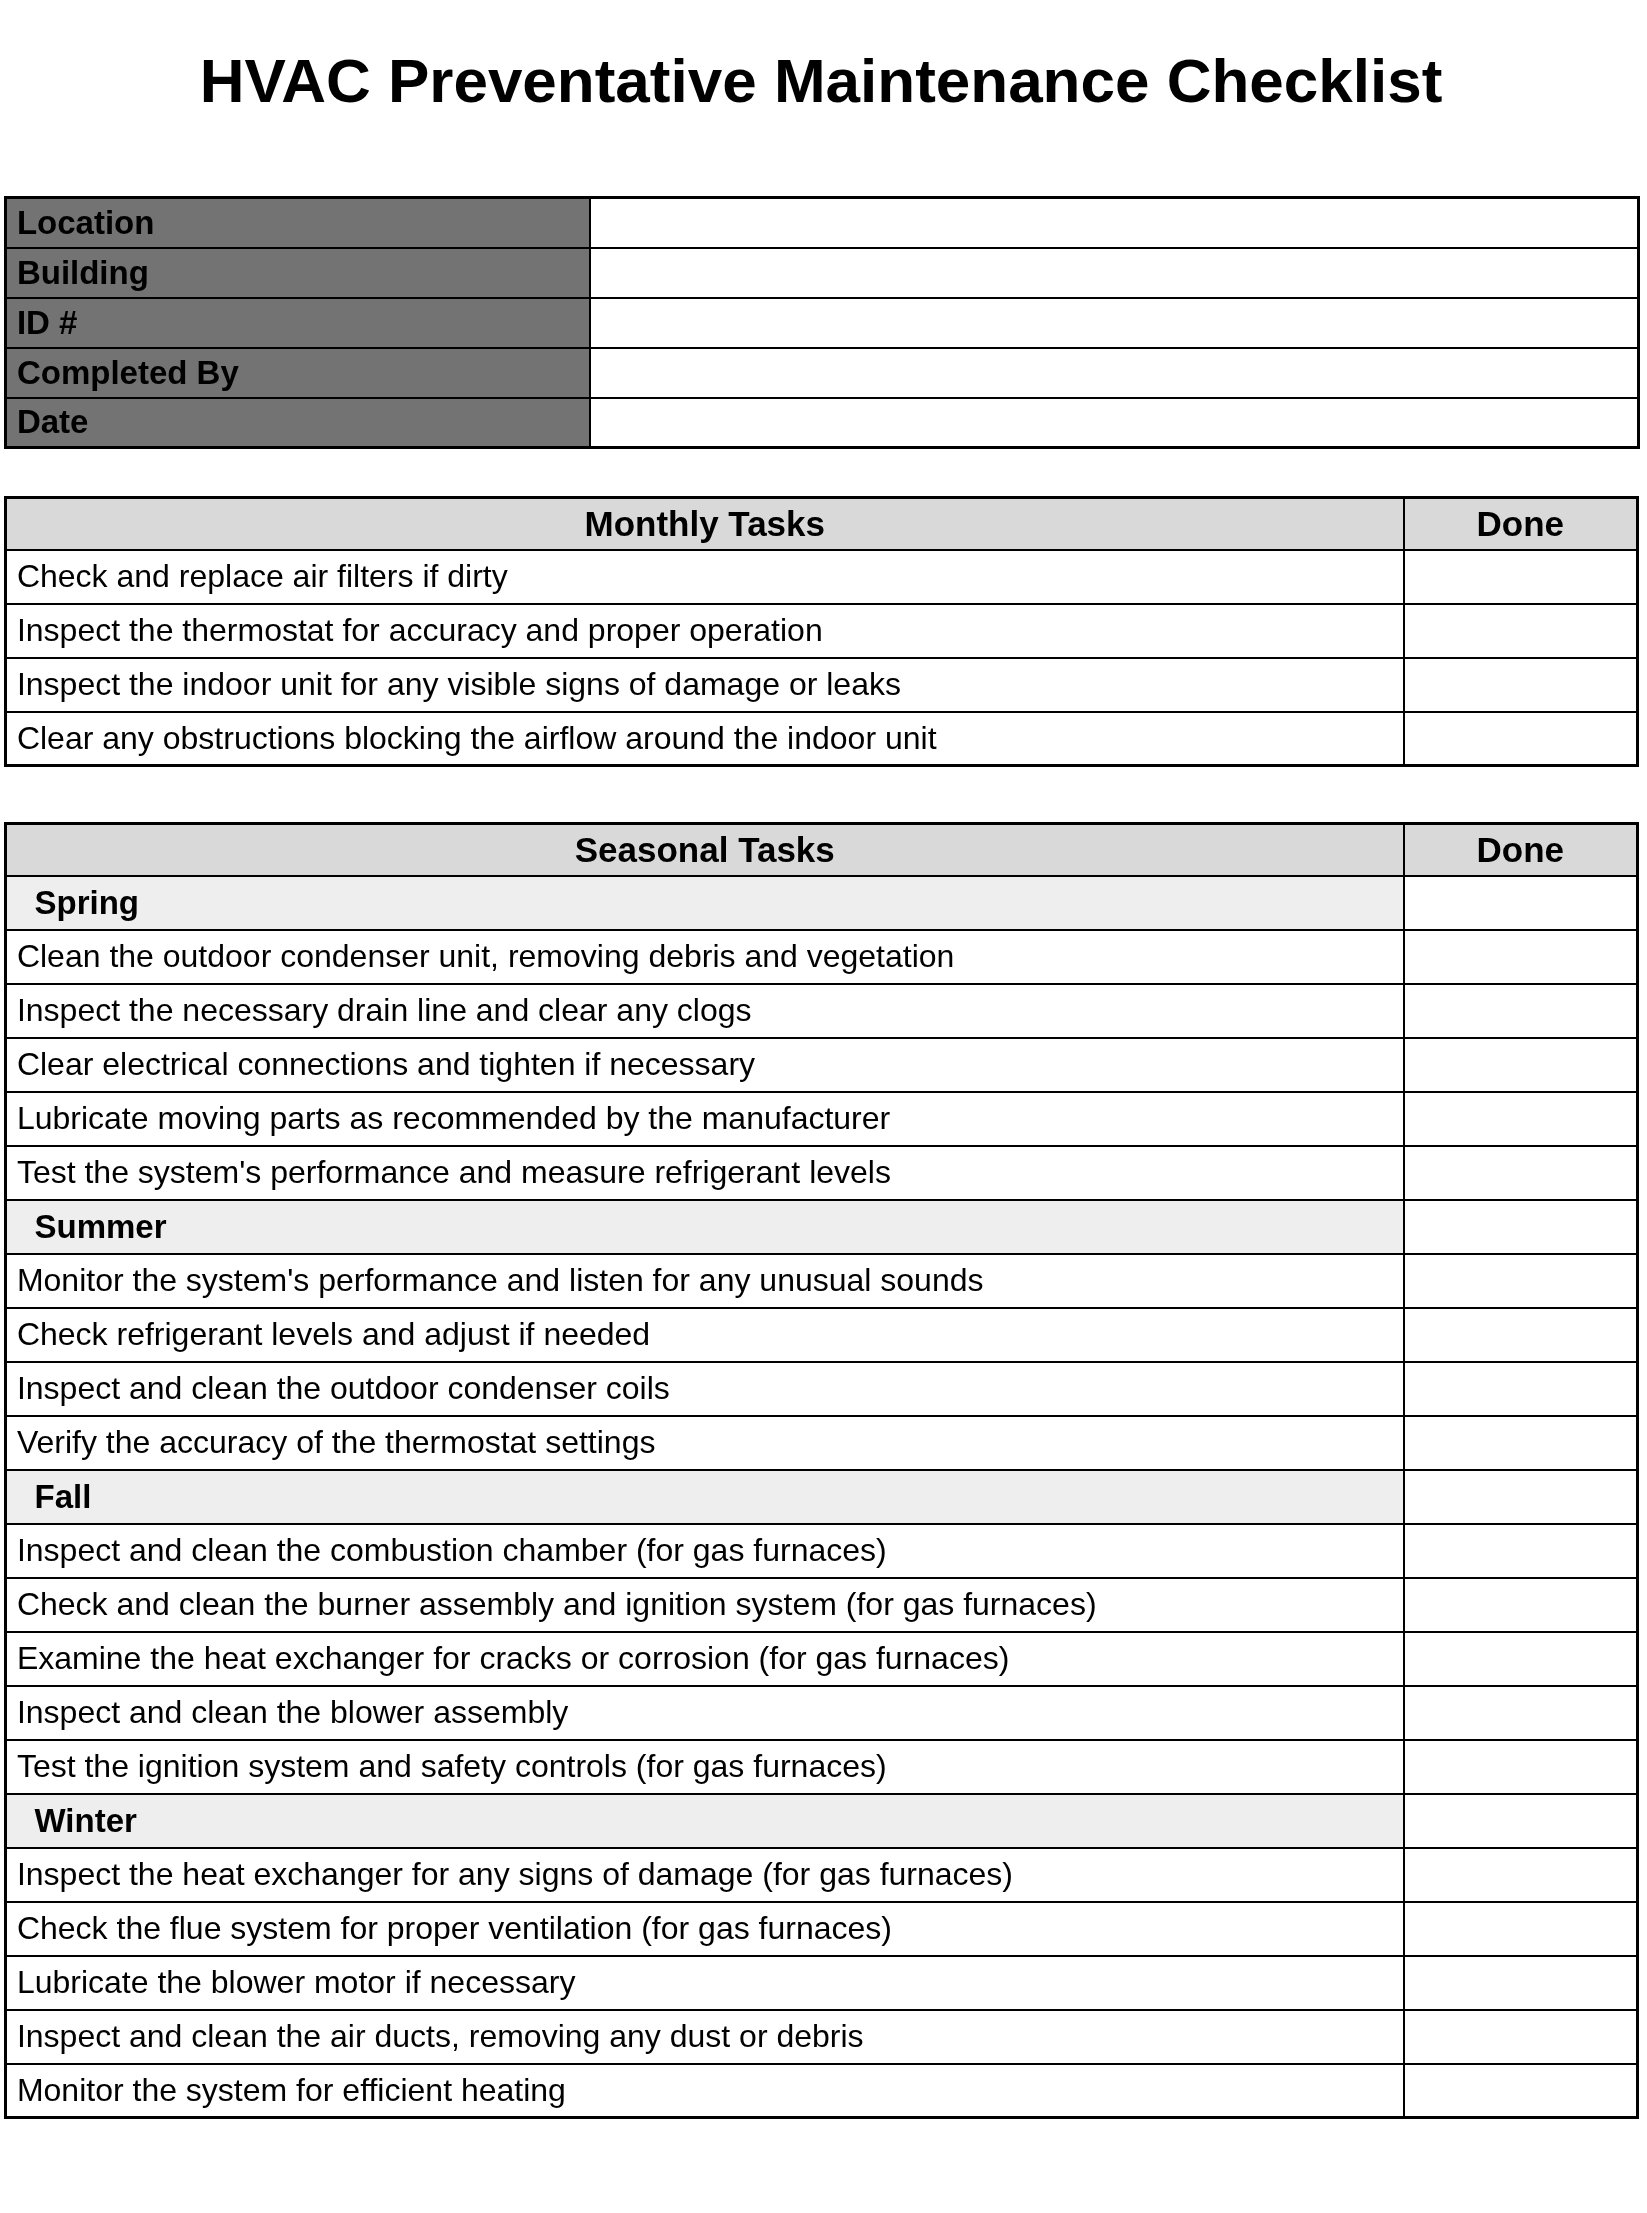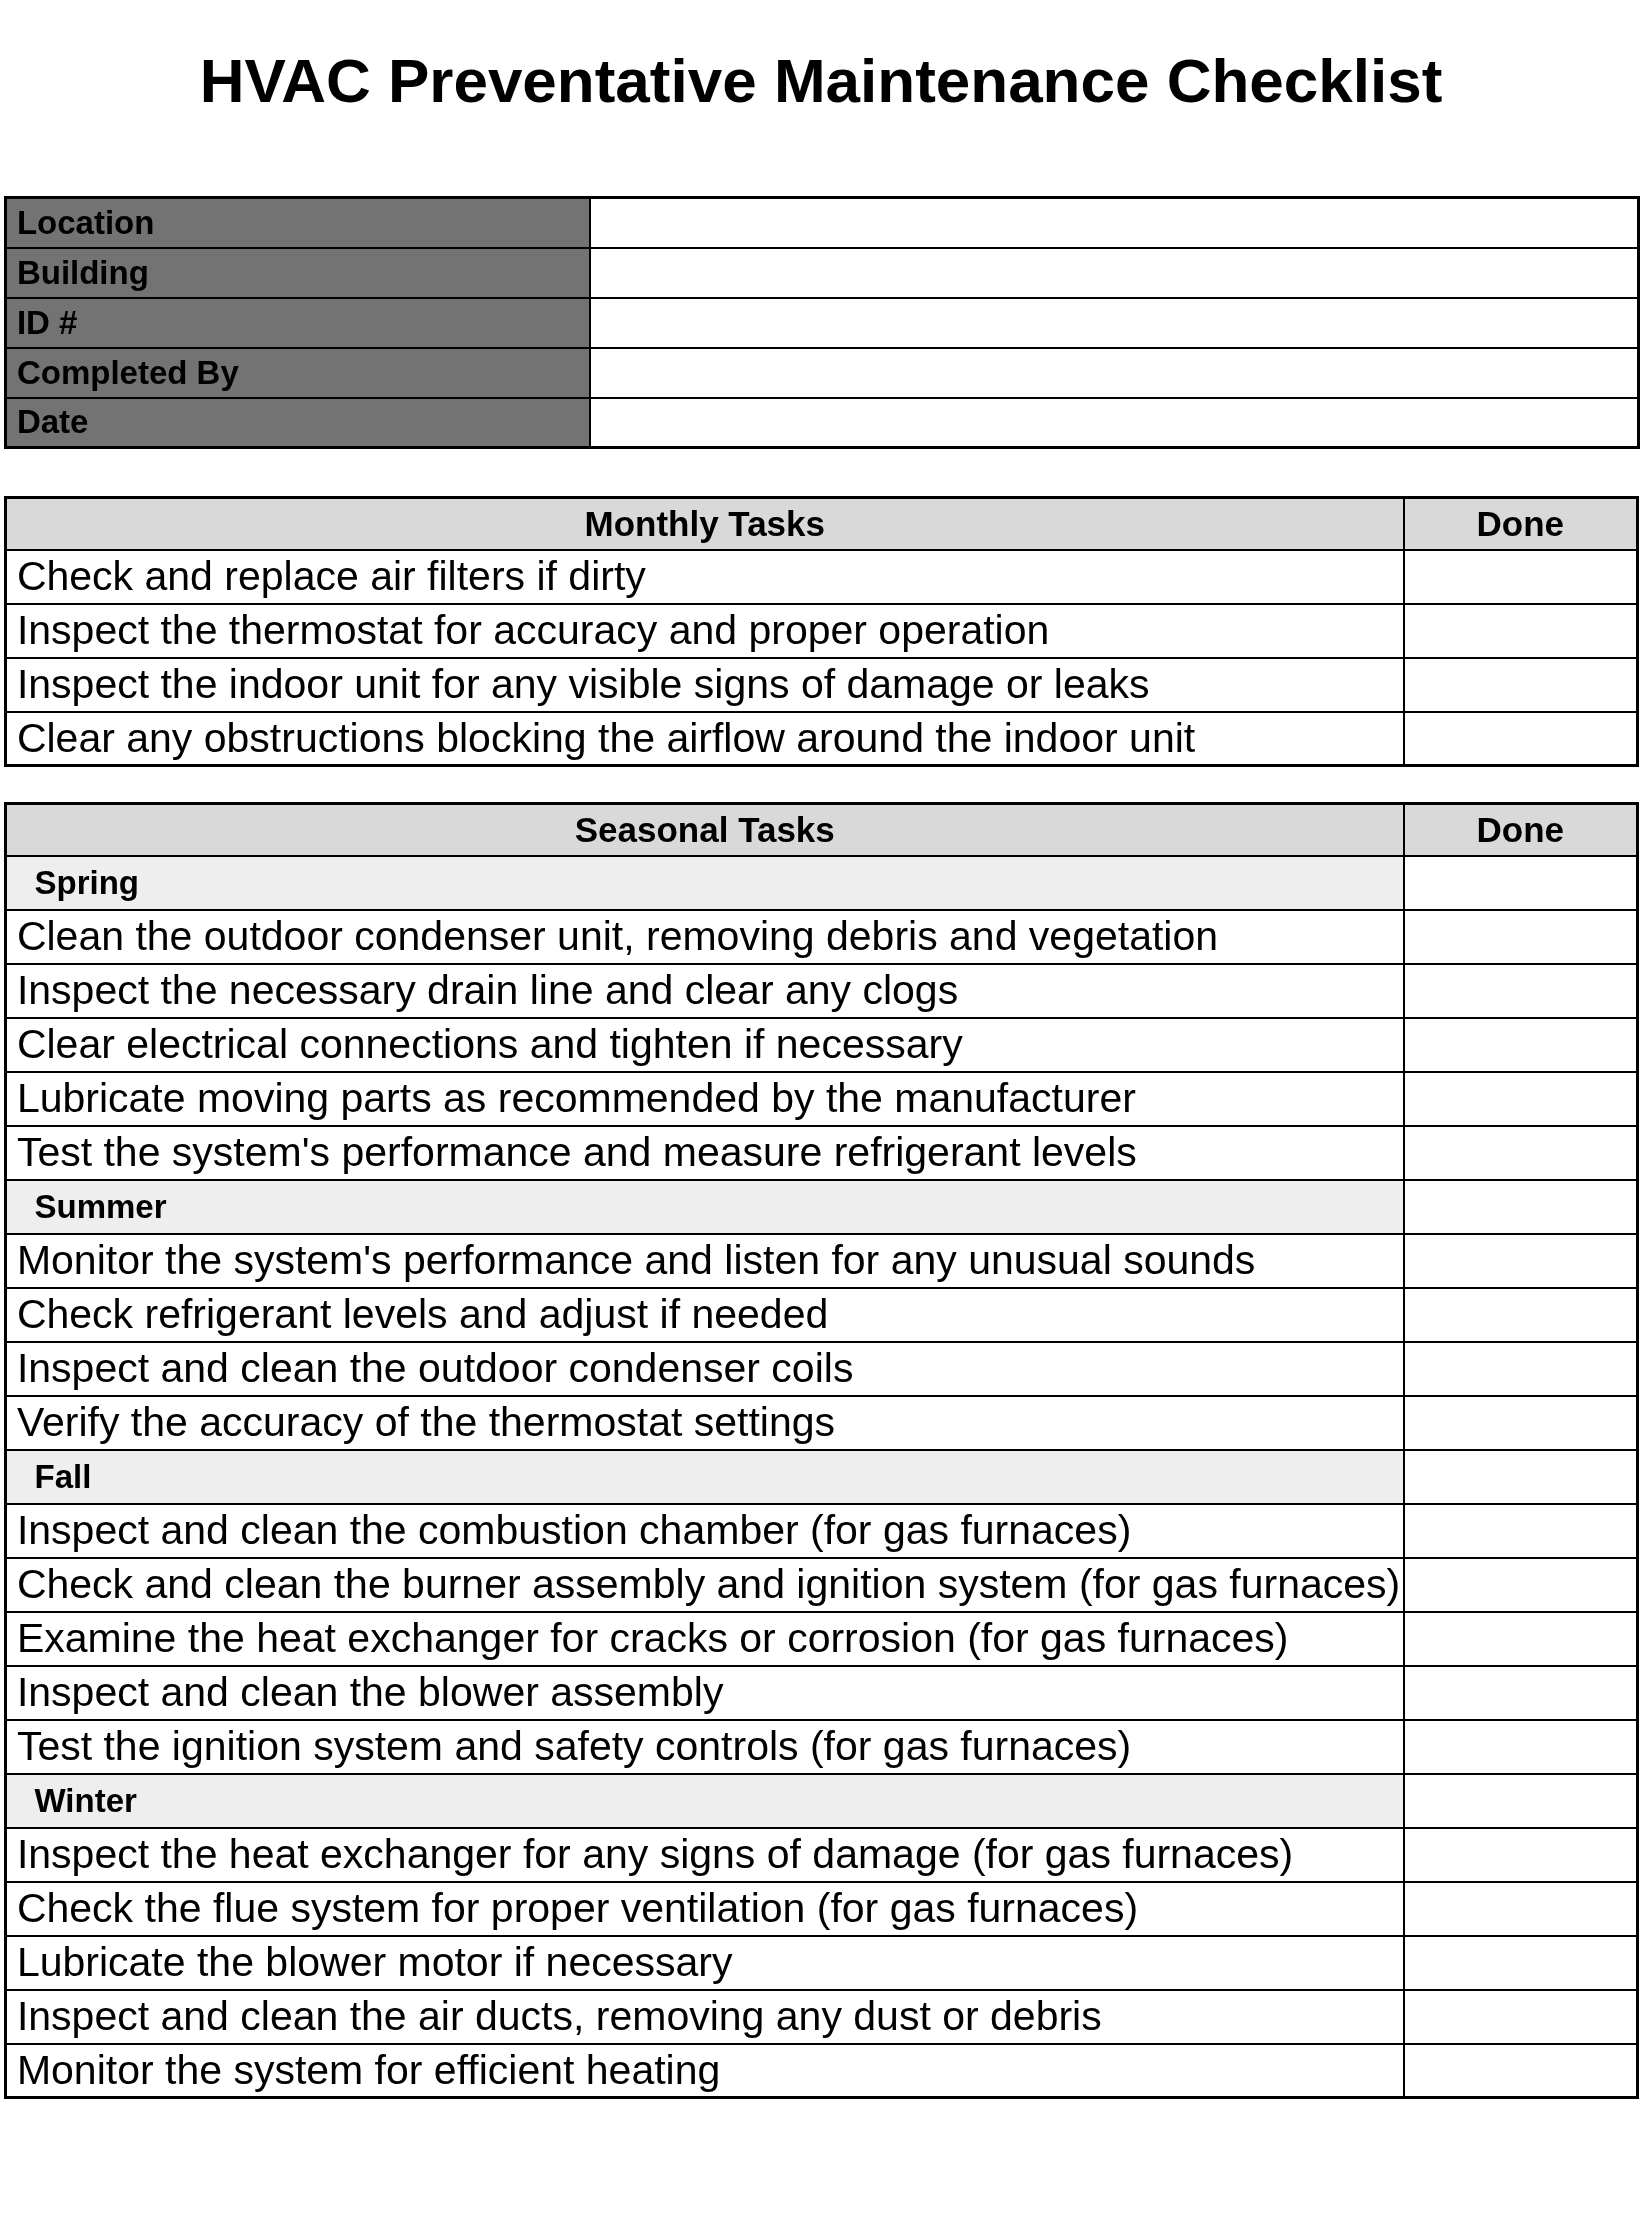--- a/index.html
+++ b/index.html
@@ -47,35 +47,35 @@
   .info-label {
     background: #737373;
     font-weight: bold;
     padding-left: 10.4px;
     text-align: left;
   }
   .info-value { background: #ffffff; }
 
   
   .task-table.monthly  { margin-top: 47px; }
-  .task-table.seasonal { margin-top: 35px; border-radius: 30px; }
+  .task-table.seasonal { margin-top: 55px; border-radius: 30px; }
   .col-task { width: 1399px; }
   .col-done { width: 233px; }
 
   .header-row th {
     height: 52px;
     background: #d9d9d9;
     font-size: 35px;
     font-weight: bold;
     text-align: center;
   }
 
   .task-row td { height: 54px; }
   .task-text {
-    font-size: 41px;
+    font-size: 32px;
     padding-left: 10.4px;
     text-align: left;
     background: #ffffff;
     font-weight: normal;
   }
   .done-cell { background: #ffffff; }
 
   .season-row td { height: 54px; }
   .season-label {
     background: #eeeeee;

